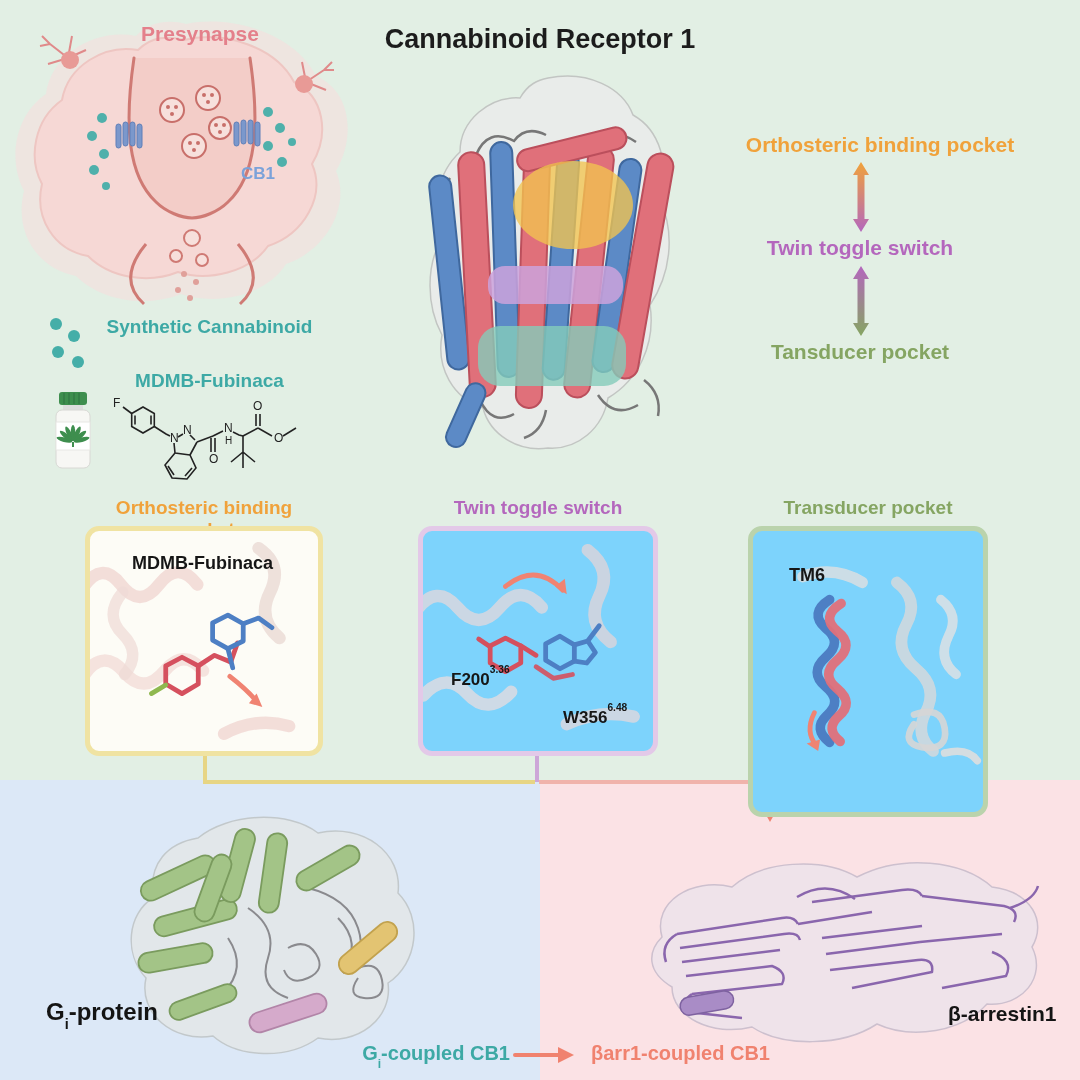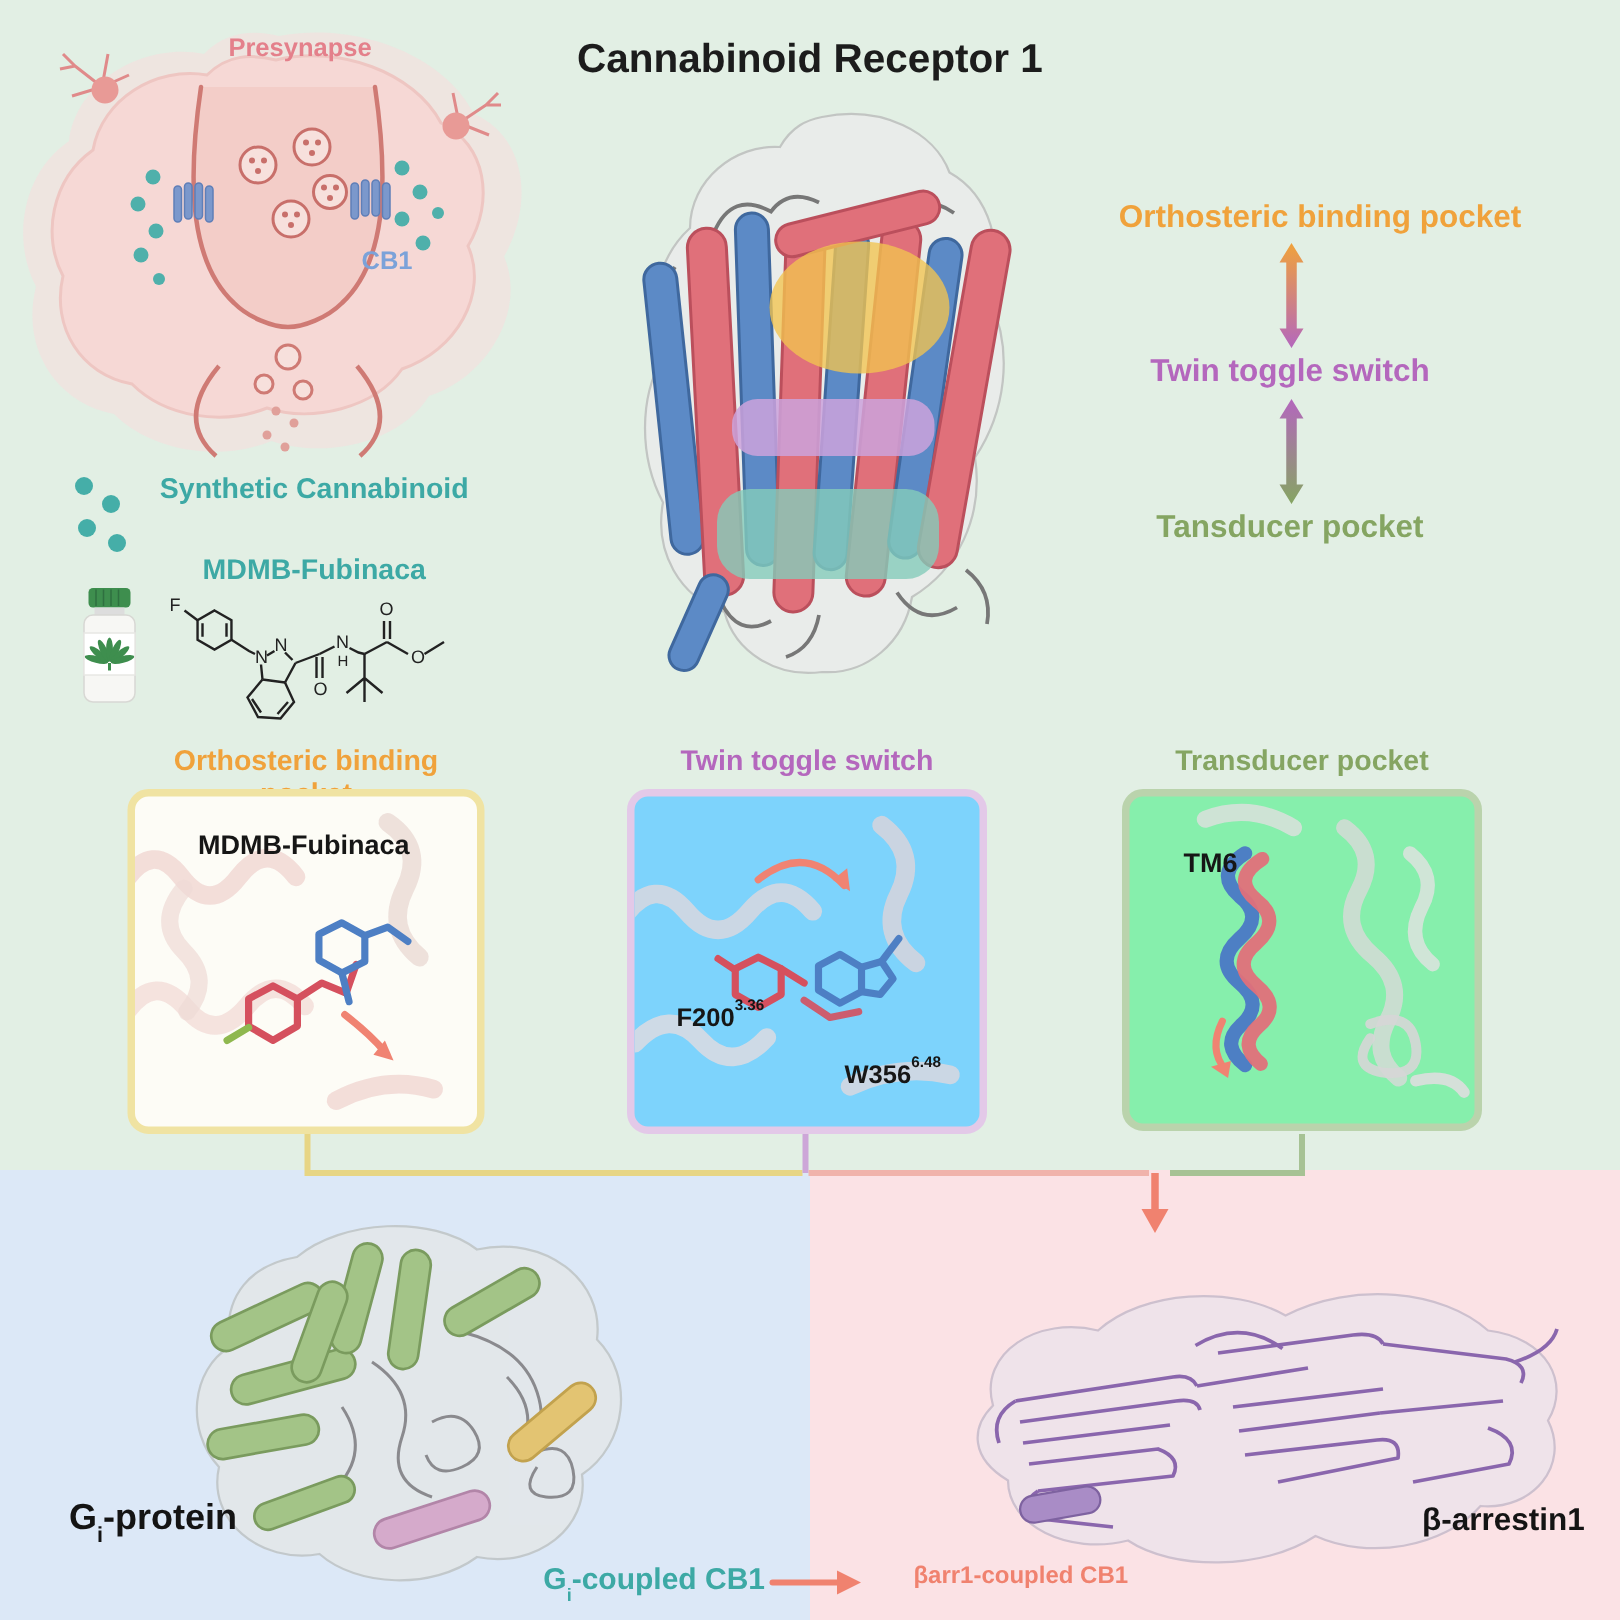--- a/index.html
+++ b/index.html
@@ -8,21 +8,21 @@
   .canvas { position:relative; width:1080px; height:1080px; overflow:hidden;
             background:var(--mint,#e2efe4); }
   .abs { position:absolute; }
   .bg-blue { left:0; top:780px; width:540px; height:300px; background:var(--light_blue,#dce8f7); }
   .bg-pink { left:540px; top:780px; width:540px; height:300px; background:var(--light_pink,#fbe2e5); }
 
   .fig-title { left:240px; top:24px; width:600px; text-align:center;
                font-size:27px; font-weight:bold; color:var(--ink,#1c1c1c); }
 
   .presyn-label { left:95px; top:22px; width:210px; text-align:center;
-                  font-size:17px; font-weight:bold; color:var(--presyn_pink,#e4808b); }
+                  font-size:21px; font-weight:bold; color:var(--presyn_pink,#e4808b); }
   .cb1-label { left:241px; top:164px; font-size:17px; font-weight:bold; color:var(--cb1_blue,#7ba2d9); }
 
   .agonist-lines { left:92px; top:314px; width:235px; text-align:center;
                    font-size:19px; font-weight:bold; color:var(--teal,#3da9a5); line-height:26px; }
   .agonist-lines span { display:block; }
   .agonist-name { left:92px; top:370px; width:235px; text-align:center;
                   font-size:19px; font-weight:bold; color:var(--teal,#3da9a5); }
 
   .flow-label { text-align:center; font-weight:bold; font-size:21px; }
   .flow-ortho { left:700px; top:133px; width:360px; color:var(--orange,#f0a23b); }
@@ -33,35 +33,35 @@
 
   .panel-title { text-align:center; font-weight:bold; font-size:19px; }
   .p1-title { left:85px;  top:497px; width:238px; color:var(--orange,#f0a23b); }
   .p2-title { left:418px; top:497px; width:240px; color:var(--purple,#b467bd); }
   .p3-title { left:748px; top:497px; width:240px; color:var(--green,#85a562); }
 
   .panel { position:absolute; border-radius:14px; overflow:hidden; }
   .panel svg { position:absolute; left:0; top:0; width:100%; height:100%; }
   .panel-1 { left:85px;  top:526px; width:238px; height:230px; background:#fdfcf6; border:5px solid #f0e3a2; }
   .panel-2 { left:418px; top:526px; width:240px; height:230px; background:#7dd3fc; border:5px solid #e3c9e8; }
-  .panel-3 { left:748px; top:526px; width:240px; height:228px; background:#86efac; border:5px solid #bad3ac; }
+  .panel-3 { left:748px; top:526px; width:240px; height:291px; background:#7dd3fc; border:5px solid #bad3ac; }
 
   .ligand-label { position:absolute; left:10px; top:22px; width:205px; text-align:center;
                   font-weight:bold; font-size:18px; color:#161616; }
   .res-label { position:absolute; font-weight:bold; font-size:17px; color:#161616; }
   .res-f { left:28px; top:138px; }
   .res-w { left:140px; top:176px; }
   .tm6-label { position:absolute; left:36px; top:34px; font-weight:bold; font-size:18px; color:#161616; }
 
   .gi-label  { left:46px; top:998px; font-size:24px; font-weight:bold; color:#141414; }
   .arr-label { left:948px; top:1002px; width:130px; text-align:left; font-size:21px; font-weight:bold; color:#141414; }
   .gi-coupled  { left:330px; top:1042px; width:180px; text-align:right;
                  font-size:20px; font-weight:bold; color:var(--teal,#3da9a5); }
   .arr-coupled { left:578px; top:1042px; width:205px; text-align:center;
-                 font-size:16px; font-weight:bold; color:var(--salmon,#f0826f); }
+                 font-size:20px; font-weight:bold; color:var(--salmon,#f0826f); }
   .arrow-right { left:512px; top:1045px; }
 
   sub { font-size:0.6em; position:relative; top:0.25em; }
   sup { font-size:0.6em; position:relative; top:-0.45em; }
 
   .chem-art text { font-size:12px; fill:#222; font-family:"Liberation Sans",sans-serif; }
   .chem-art text.small { font-size:10px; }
 </style>
 </head>
 <body>

